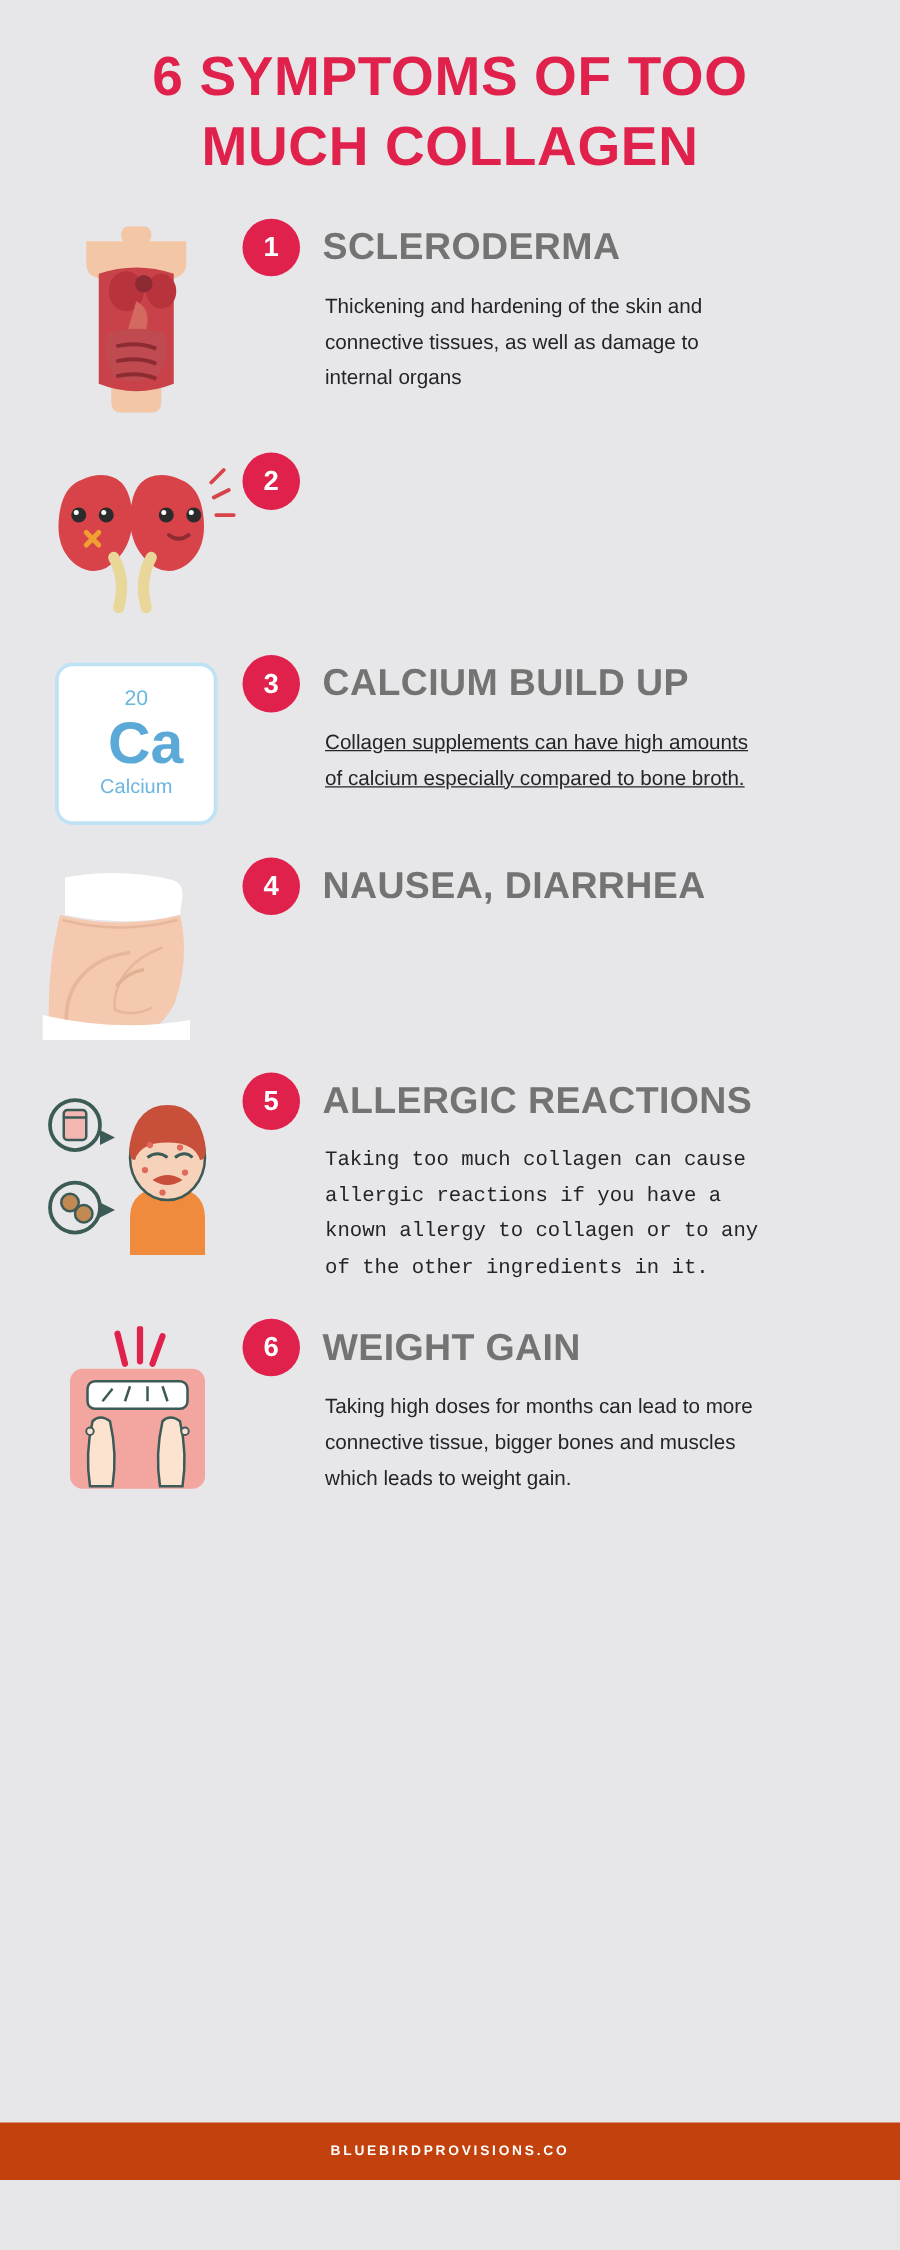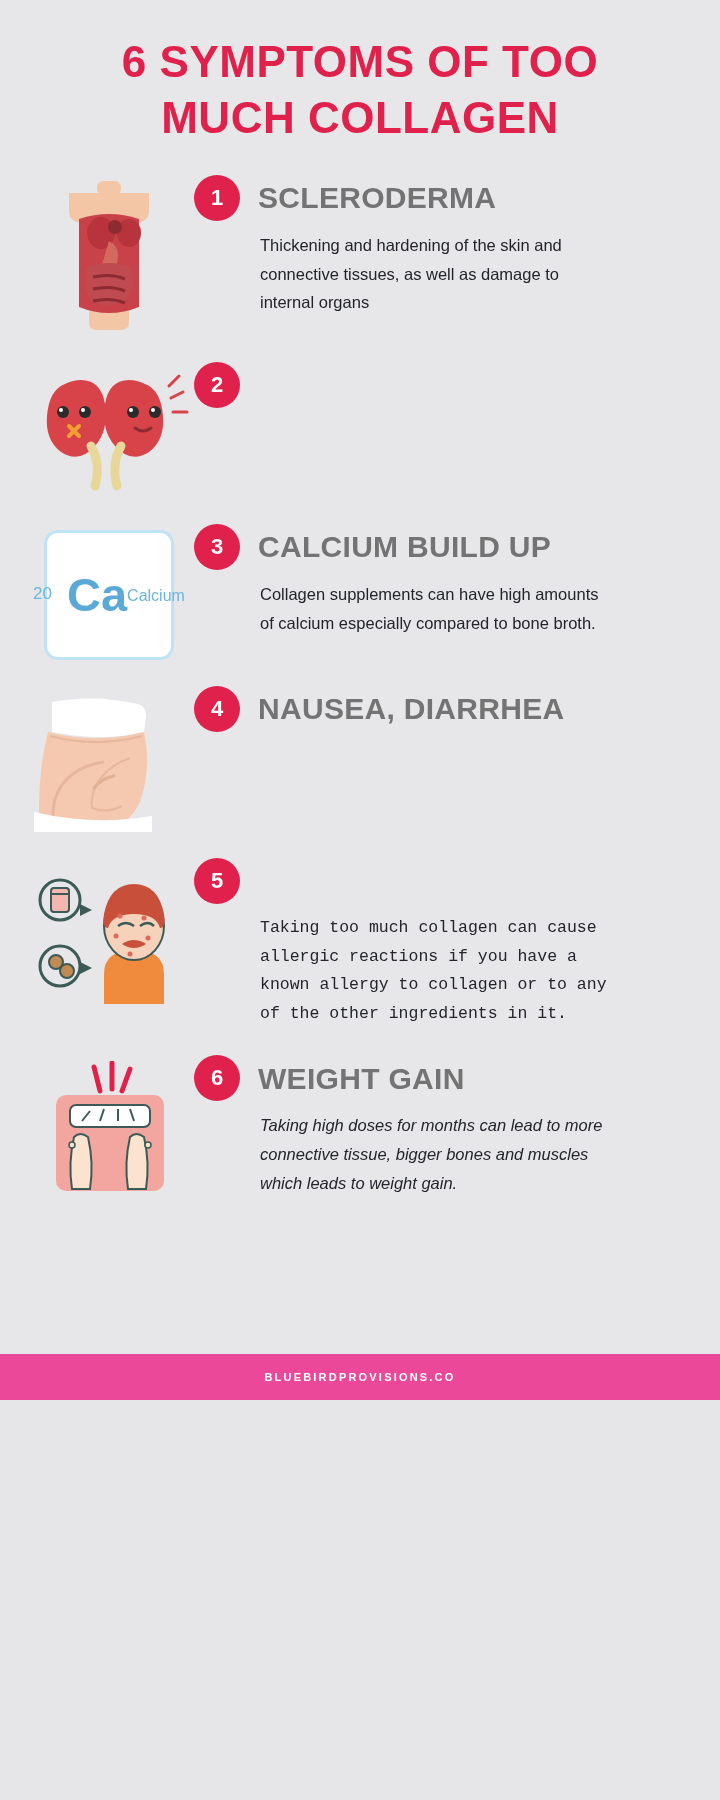--- a/index.html
+++ b/index.html
@@ -9,21 +9,21 @@
   body {
     width: 720px;
     height: 1800px;
     background: #e6e6e8;
     font-family: "Liberation Sans", sans-serif;
     overflow: hidden;
   }
   .page {
     position: relative;
     width: 720px;
-    height: 1400px;
+    height: 1744px;
     background: #e7e7e9;
     box-sizing: border-box;
     display: flex;
     flex-direction: column;
   }
   
   .title-block {
     padding: 34px 60px 10px 60px;
     text-align: center;
   }
@@ -89,29 +89,29 @@
   .item-desc {
     color: #23252b;
     font-size: 16.5px;
     line-height: 1.75;
     padding-left: 64px;
     max-width: 350px;
   }
   
   .item-1 .item-desc { padding-left: 66px; }
   .item-2 .item-desc { padding-left: 66px; }
-  .item-3 .item-desc { padding-left: 66px; }
+  .item-3 .item-desc { padding-left: 66px; text-decoration: underline; }
   .item-4 .item-desc { padding-left: 66px; }
   .item-5 .item-desc { padding-left: 66px; font-family: Liberation Mono, monospace; }
-  .item-6 .item-desc { padding-left: 66px; font-style: italic; }
+  .item-6 .item-desc { padding-left: 66px; }
 
   
   .footer {
     height: 46px;
-    background: #ec4899;
+    background: #c2410c;
     display: flex;
     align-items: center;
     justify-content: center;
   }
   .footer span {
     color: #ffffff;
     font-size: 11px;
     letter-spacing: 2.2px;
     font-weight: bold;
   }
@@ -119,21 +119,21 @@
   
   .illus { display:block; }
 
   .ca-tile {
     width: 130px;
     height: 130px;
     background: #ffffff;
     border: 3px solid #bfe3f5;
     border-radius: 14px;
     display: flex;
-    flex-direction: row;
+    flex-direction: column;
     align-items: center;
     justify-content: center;
     box-sizing: border-box;
   }
   .ca-num { color:#6ab6de; font-size: 17px; line-height:1; margin-bottom:2px;}
   .ca-sym { color:#5aa9d6; font-size: 47px; font-weight:bold; line-height:1.05;margin-left:15px;}
   .ca-name { color:#6ab6de; font-size: 16px; margin-top:2px;}
 </style>
 </head>
 <body>
@@ -255,20 +255,21 @@
           <circle cx="82" cy="72" r="2.5" fill="#e06a5a"></circle>
           <circle cx="114" cy="74" r="2.5" fill="#e06a5a"></circle>
           <circle cx="96" cy="90" r="2.5" fill="#e06a5a"></circle>
           <circle cx="110" cy="54" r="2.5" fill="#e06a5a"></circle>
           <circle cx="86" cy="52" r="2.5" fill="#e06a5a"></circle>
         </svg>
       </div>
       <div class="text-col">
         <div class="head-row">
           <div class="badge">5</div>
+          <div class="item-title">ALLERGIC REACTIONS</div>
         </div>
         <div class="item-desc">Taking too much collagen can cause allergic reactions if you have a known allergy to collagen or to any of the other ingredients in it.</div>
       </div>
     </div>
 
     <div class="item item-6">
       <div class="icon-col">
         <svg class="illus" width="150" height="140" viewBox="0 0 150 140">
           <path d="M60 6 l6 24 M78 2 l0 26 M96 8 l-8 22" stroke="#e0214b" stroke-width="5" stroke-linecap="round"></path>
           <rect x="22" y="34" width="108" height="96" rx="10" fill="#f3a6a0"></rect>

